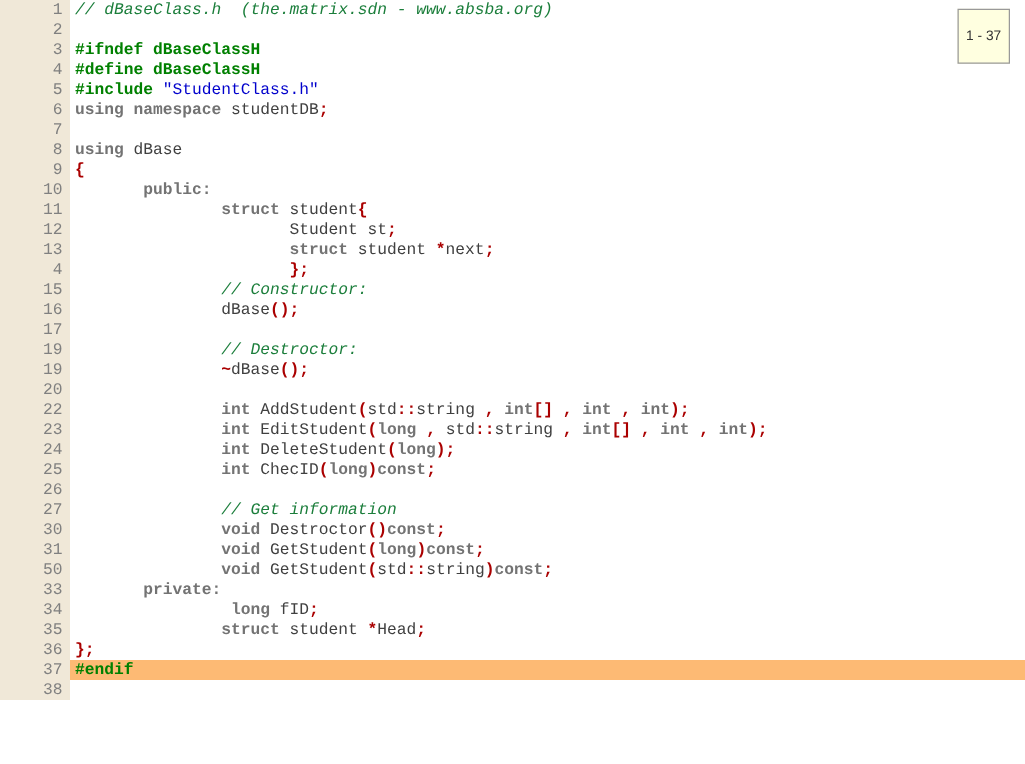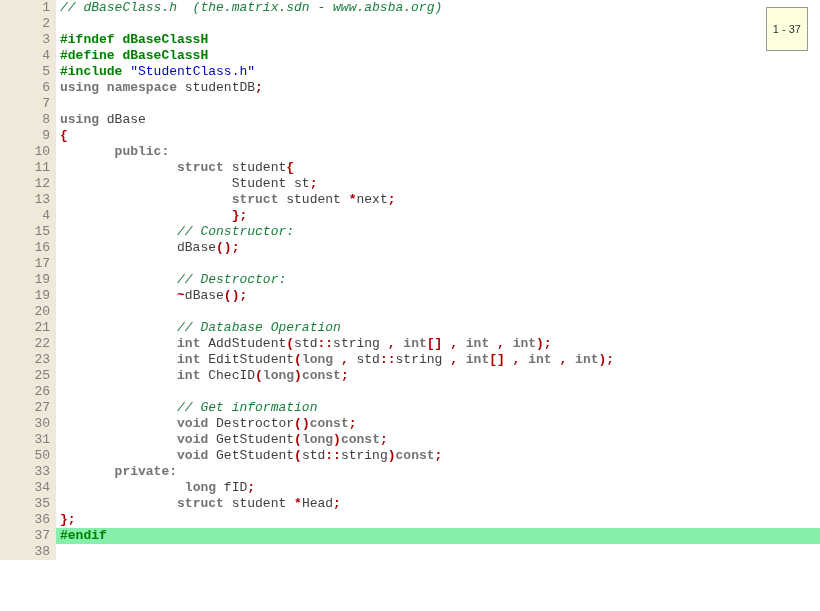--- a/index.html
+++ b/index.html
@@ -44,21 +44,21 @@
     font-family: "Courier New", monospace;
     user-select: none;
     flex-shrink: 0;
   }
   .code {
     padding-left: 4px;
     white-space: pre;
     flex: 1;
   }
   .hl-line .code {
-    background: #86efac;
+    background: #fdba74;
   }
   .comment { color: #1b7e3b; font-style: italic; }
   .preproc { color: #008000; font-weight: bold; }
   .keyword { color: #737373; font-weight: bold; }
   .string  { color: #0000cc; }
   .punct   { color: #aa0000; font-weight: bold; }
   .plain   { color: #404040; }
 </style>
 </head>
 <body>
@@ -140,30 +140,30 @@
     </div>
     <div class="line">
       <div class="gutter">19</div>
       <div class="code"><span class="plain">               </span><span class="punct">~</span><span class="plain">dBase</span><span class="punct">();</span></div>
     </div>
     <div class="line">
       <div class="gutter">20</div>
       <div class="code"></div>
     </div>
     <div class="line">
-      <div class="gutter">21</div>
-      <div class="code"><span class="plain">               </span><span class="comment">// Database Operation</span></div>
-    </div>
-    <div class="line">
       <div class="gutter">22</div>
       <div class="code"><span class="plain">               </span><span class="keyword">int</span><span class="plain"> AddStudent</span><span class="punct">(</span><span class="plain">std</span><span class="punct">::</span><span class="plain">string </span><span class="punct">,</span><span class="plain"> </span><span class="keyword">int</span><span class="punct">[]</span><span class="plain"> </span><span class="punct">,</span><span class="plain"> </span><span class="keyword">int</span><span class="plain"> </span><span class="punct">,</span><span class="plain"> </span><span class="keyword">int</span><span class="punct">);</span></div>
     </div>
     <div class="line">
       <div class="gutter">23</div>
       <div class="code"><span class="plain">               </span><span class="keyword">int</span><span class="plain"> EditStudent</span><span class="punct">(</span><span class="keyword">long</span><span class="plain"> </span><span class="punct">,</span><span class="plain"> std</span><span class="punct">::</span><span class="plain">string </span><span class="punct">,</span><span class="plain"> </span><span class="keyword">int</span><span class="punct">[]</span><span class="plain"> </span><span class="punct">,</span><span class="plain"> </span><span class="keyword">int</span><span class="plain"> </span><span class="punct">,</span><span class="plain"> </span><span class="keyword">int</span><span class="punct">);</span></div>
+    </div>
+    <div class="line">
+      <div class="gutter">24</div>
+      <div class="code"><span class="plain">               </span><span class="keyword">int</span><span class="plain"> DeleteStudent</span><span class="punct">(</span><span class="keyword">long</span><span class="punct">);</span></div>
     </div>
     <div class="line">
       <div class="gutter">25</div>
       <div class="code"><span class="plain">               </span><span class="keyword">int</span><span class="plain"> ChecID</span><span class="punct">(</span><span class="keyword">long</span><span class="punct">)</span><span class="keyword">const</span><span class="punct">;</span></div>
     </div>
     <div class="line">
       <div class="gutter">26</div>
       <div class="code"></div>
     </div>
     <div class="line">

